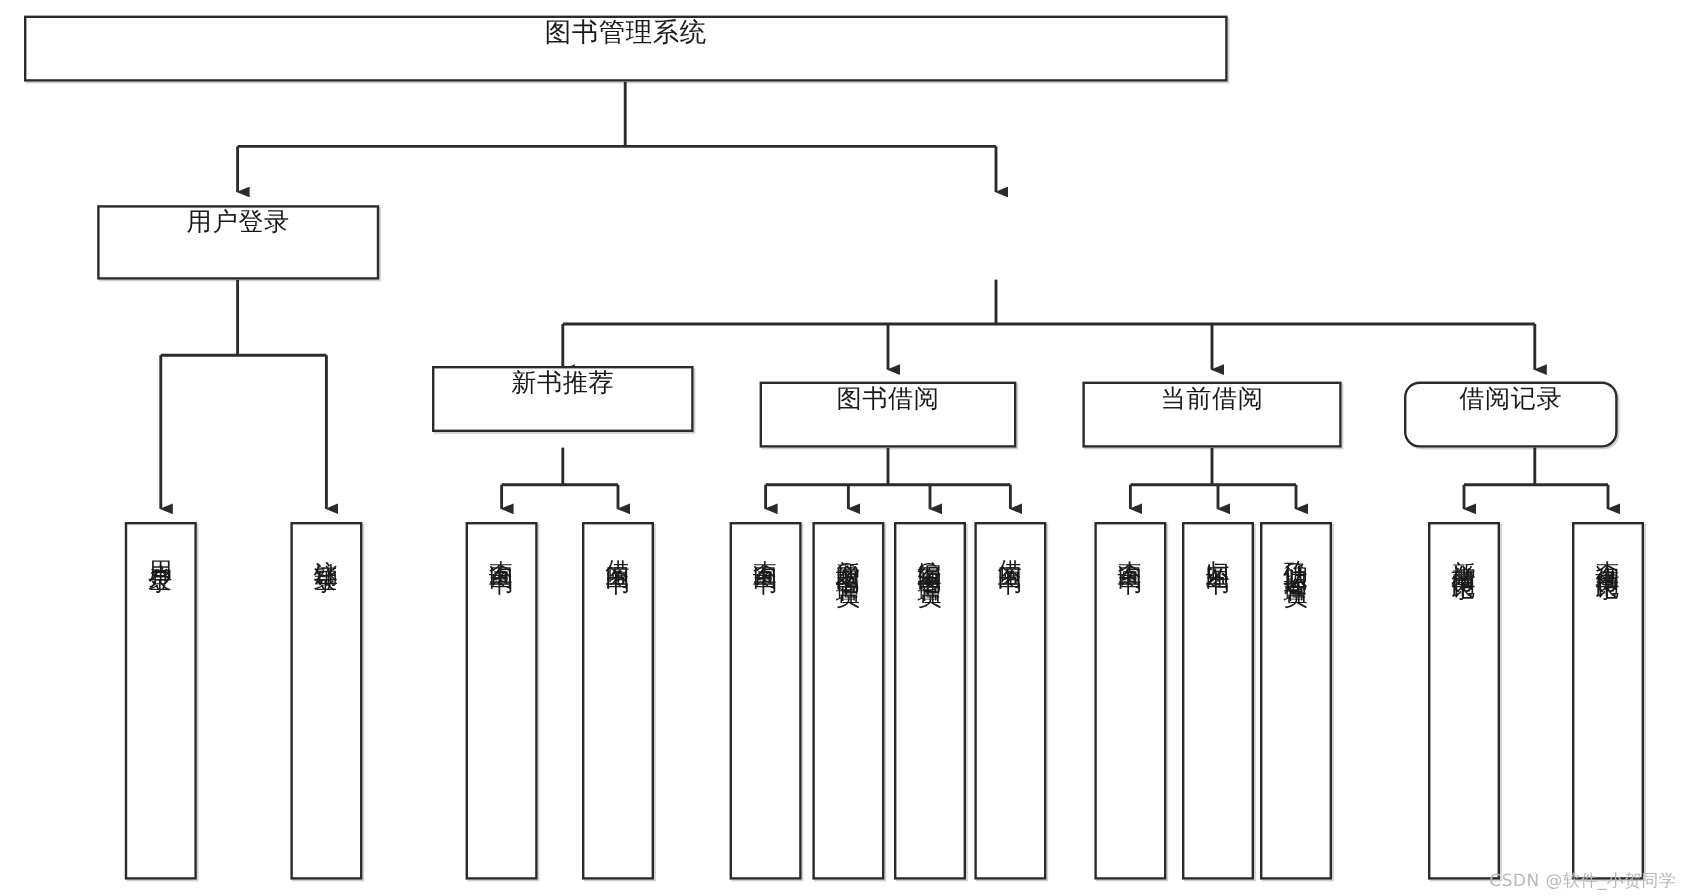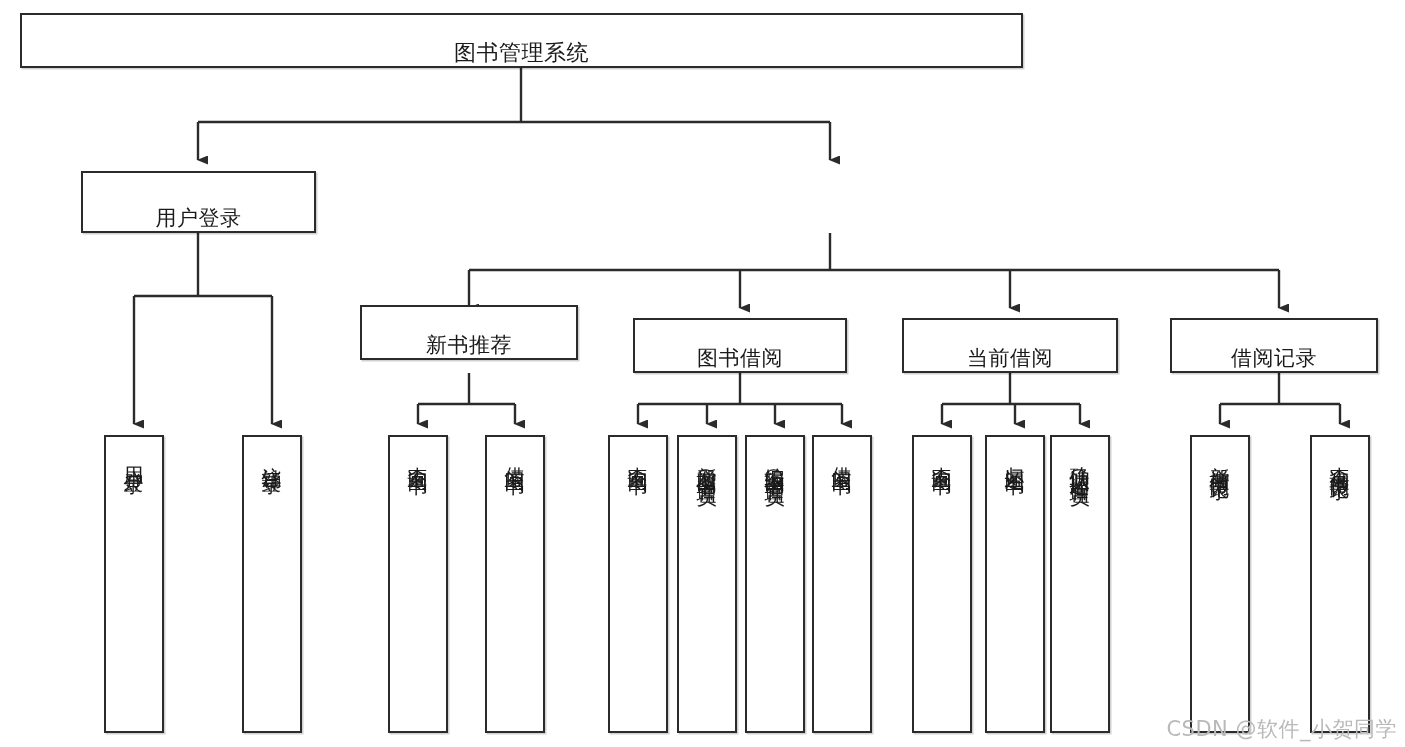--- a/index.html
+++ b/index.html
@@ -25,21 +25,21 @@
     width: 1405px;
     height: 747px;
   }
   .node {
     position: absolute;
     box-sizing: border-box;
     background: #ffffff;
     border: 2px solid #2b2b2b;
     box-shadow: 1.5px 1.5px 0 rgba(0,0,0,0.18);
     display: flex;
-    align-items: flex-end;
+    align-items: flex-start;
     justify-content: center;
     z-index: 3;
   }
   .node-label {
     color: #1a1a1a;
     font-size: 21px;
     line-height: 1.18;
     letter-spacing: 0.5px;
     white-space: nowrap;
     text-align: center;
@@ -54,21 +54,21 @@
     white-space: nowrap;
     letter-spacing: 3px;
     font-size: 20px;
     line-height: 1;
   }
   .node.root .node-label { font-size: 22px; }
   .watermark {
     position: absolute;
     right: 8px;
     bottom: 4px;
-    font-size: 21px;
+    font-size: 14px;
     color: #b9b9b9;
     letter-spacing: 0.5px;
     white-space: nowrap;
     z-index: 6;
     pointer-events: none;
   }
 </style>
 </head>
 <body>
 
@@ -134,21 +134,21 @@
 
   <div class="node" style="left:360px; top:305px; width:218px; height:55px;">
     <span class="node-label">新书推荐</span>
   </div>
   <div class="node" style="left:902px; top:318px; width:216px; height:55px;">
     <span class="node-label">当前借阅</span>
   </div>
   <div class="node" style="left:633px; top:318px; width:214px; height:55px;">
     <span class="node-label">图书借阅</span>
   </div>
-  <div class="node" style="left:1170px; top:318px; width:208px; height:55px;">
+  <div class="node" style="left:1170px; top:318px; width:178px; height:55px;border-radius:13px;">
     <span class="node-label">借阅记录</span>
   </div>
 
   <div class="node vertical" style="left:104px; top:435px; width:60px; height:298px;">
     <span class="node-label">用户登录</span>
   </div>
   <div class="node vertical" style="left:242px; top:435px; width:60px; height:298px;">
     <span class="node-label">注销登录</span>
   </div>
   <div class="node vertical" style="left:388px; top:435px; width:60px; height:298px;">

